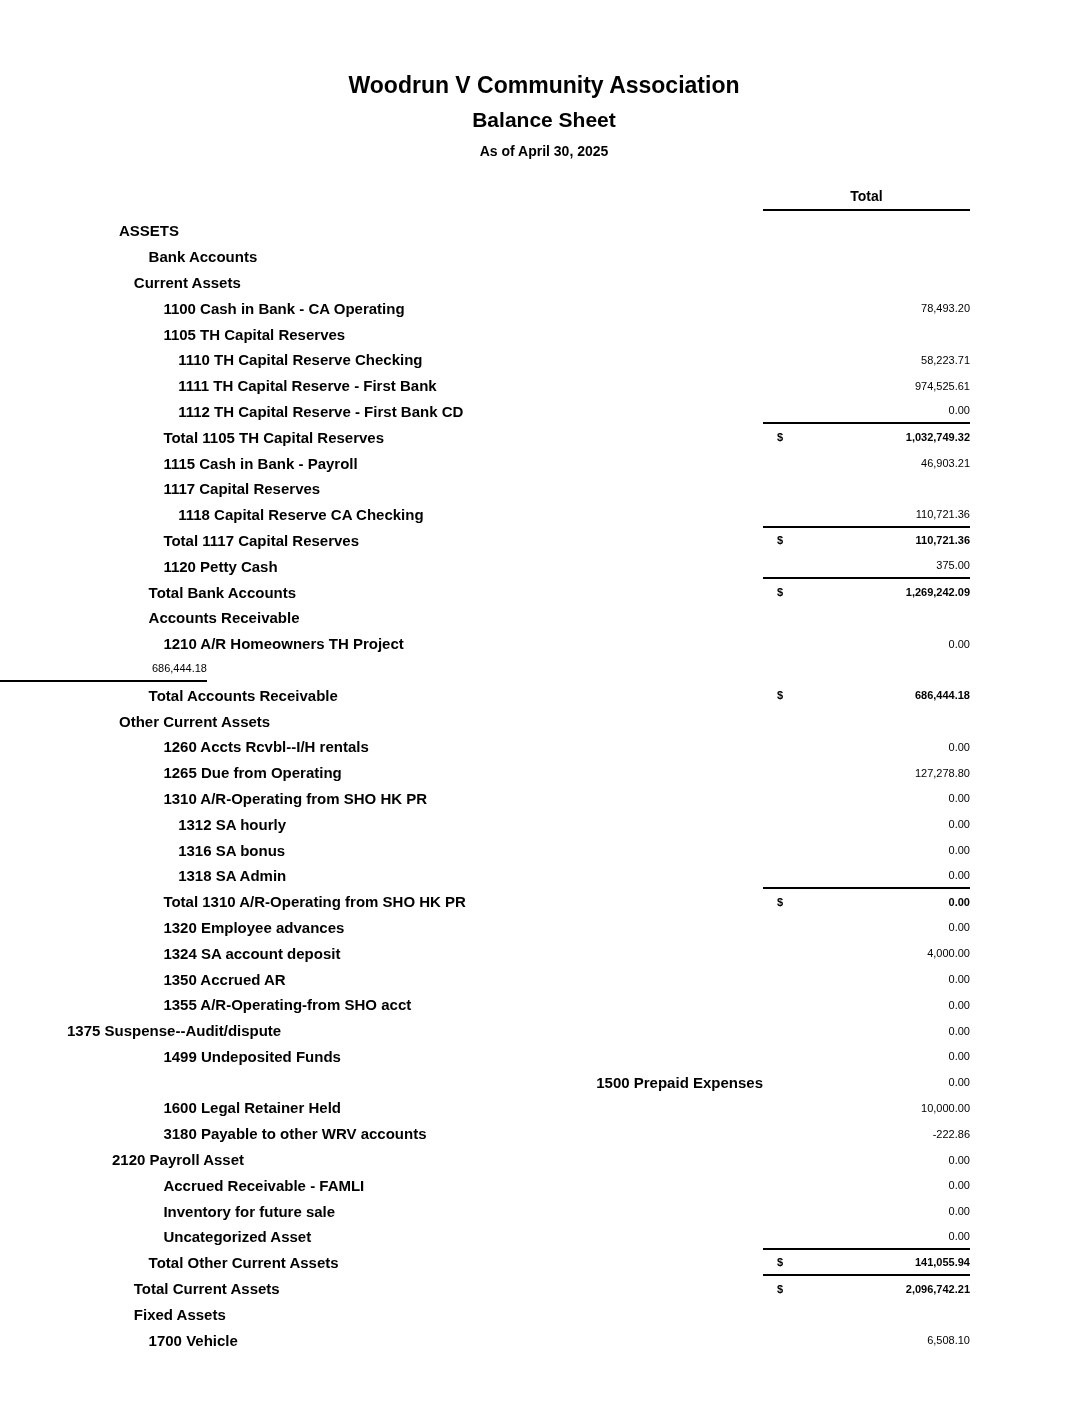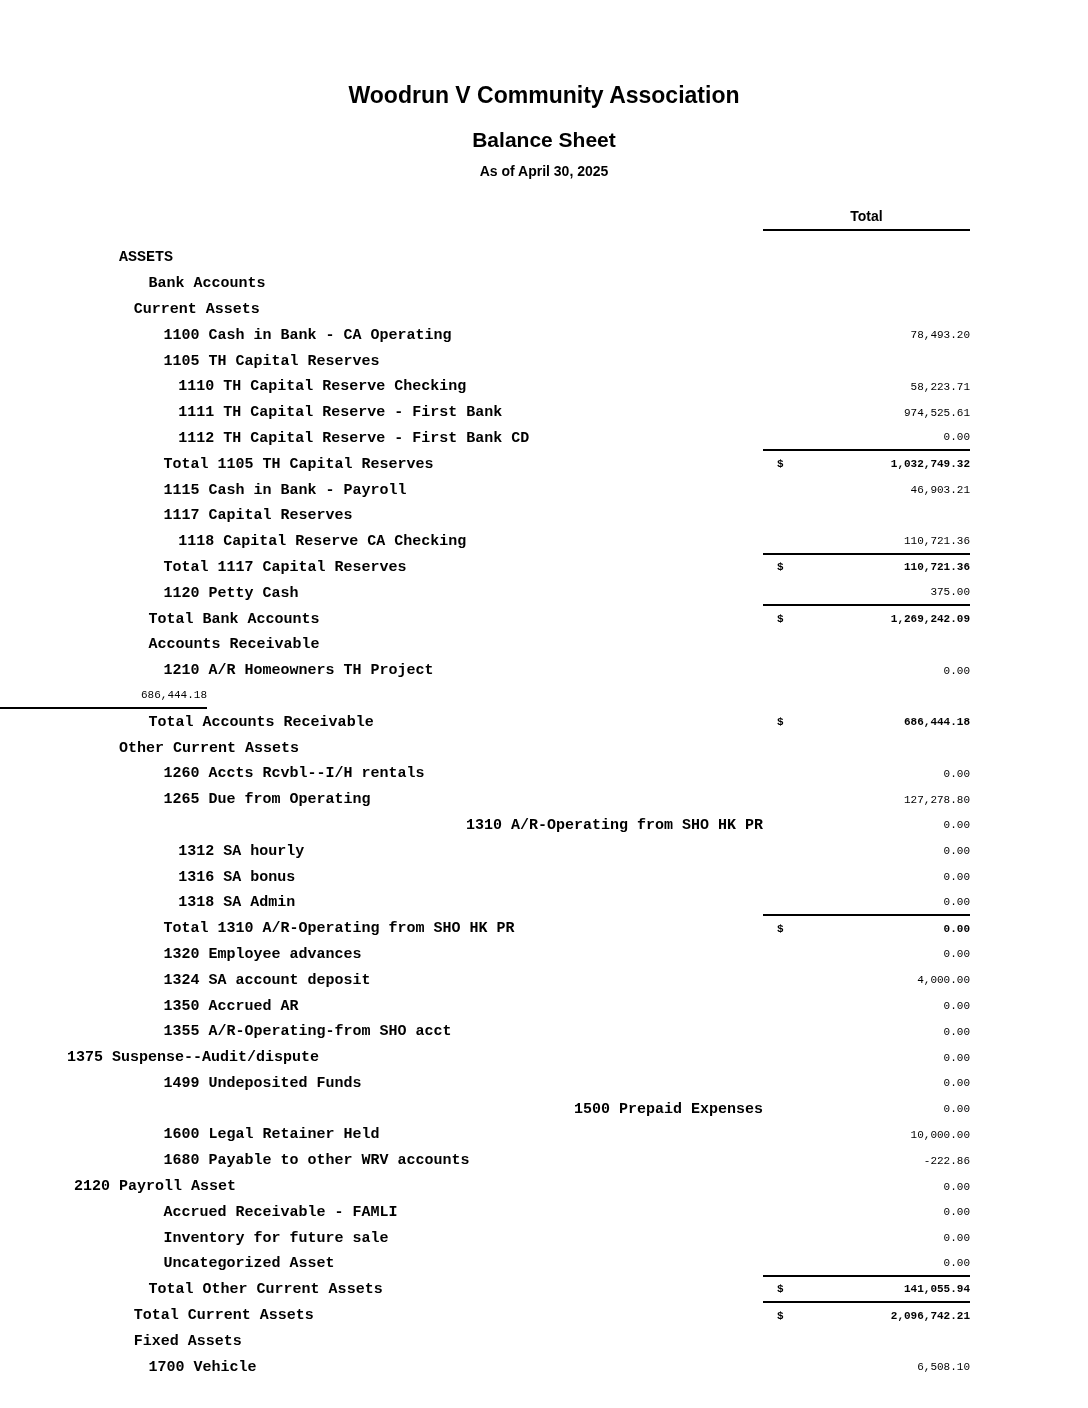--- a/index.html
+++ b/index.html
@@ -15,21 +15,21 @@
   .page {
     width: 1088px;
     height: 1408px;
     padding-top: 64px;
   }
   .doc-header { text-align: center; }
   .doc-title {
     font-size: 23px;
     font-weight: bold;
     line-height: 27px;
-    margin: 18px;
+    margin: 8px;
   }
   .doc-subtitle {
     font-size: 21px;
     font-weight: bold;
     line-height: 26px;
     margin: 5px 0 0 0;
   }
   .doc-date {
     font-size: 14px;
     font-weight: bold;
@@ -47,21 +47,21 @@
     justify-content: flex-end;
     margin-top: 28px;
   }
   .col-header {
     text-align: center;
     font-size: 14px;
     font-weight: bold;
     padding-bottom: 5px;
     border-bottom: 2px solid #000000;
   }
-  .rows { margin-top: 14px; font-family: Liberation Mono, monospace; }
+  .rows { margin-top: 7px; }
   .row {
     display: flex;
     align-items: center;
     height: 25.8px;
   }
   .label {
     flex: 1 1 auto;
     font-size: 15px;
     font-weight: bold;
     white-space: nowrap;
@@ -272,21 +272,21 @@
 
   <div class="row">
     <div class="label" style="padding-left: 163.4px;">1265 Due from Operating</div>
     <div class="amt amt-geom">
       <span class="cur">$</span>
       <span class="val">127,278.80</span>
     </div>
   </div>
 
   <div class="row">
-    <div class="label" style="padding-left: 163.4px; text-align: right;">1310 A/R-Operating from SHO HK PR</div>
+    <div class="label" style="padding-left: 163.4px;">1310 A/R-Operating from SHO HK PR</div>
     <div class="amt amt-geom">
       <span class="cur">$</span>
       <span class="val">0.00</span>
     </div>
   </div>
 
   <div class="row">
     <div class="label" style="padding-left: 178.2px;">1312 SA hourly</div>
     <div class="amt amt-geom">
       <span class="cur">$</span>
@@ -376,29 +376,29 @@
 
   <div class="row">
     <div class="label" style="padding-left: 163.4px;">1600 Legal Retainer Held</div>
     <div class="amt amt-geom">
       <span class="cur">$</span>
       <span class="val">10,000.00</span>
     </div>
   </div>
 
   <div class="row">
-    <div class="label" style="padding-left: 163.4px;">1680 Payable to other WRV accounts</div>
+    <div class="label" style="padding-left: 163.4px;">3180 Payable to other WRV accounts</div>
     <div class="amt amt-geom">
       <span class="cur">$</span>
       <span class="val">-222.86</span>
     </div>
   </div>
 
   <div class="row">
-    <div class="label" style="padding-left: 74px;">2120 Payroll Asset</div>
+    <div class="label" style="padding-left: 112px;">2120 Payroll Asset</div>
     <div class="amt amt-geom">
       <span class="cur">$</span>
       <span class="val">0.00</span>
     </div>
   </div>
 
   <div class="row">
     <div class="label" style="padding-left: 163.4px;">Accrued Receivable - FAMLI</div>
     <div class="amt amt-geom">
       <span class="cur">$</span>

